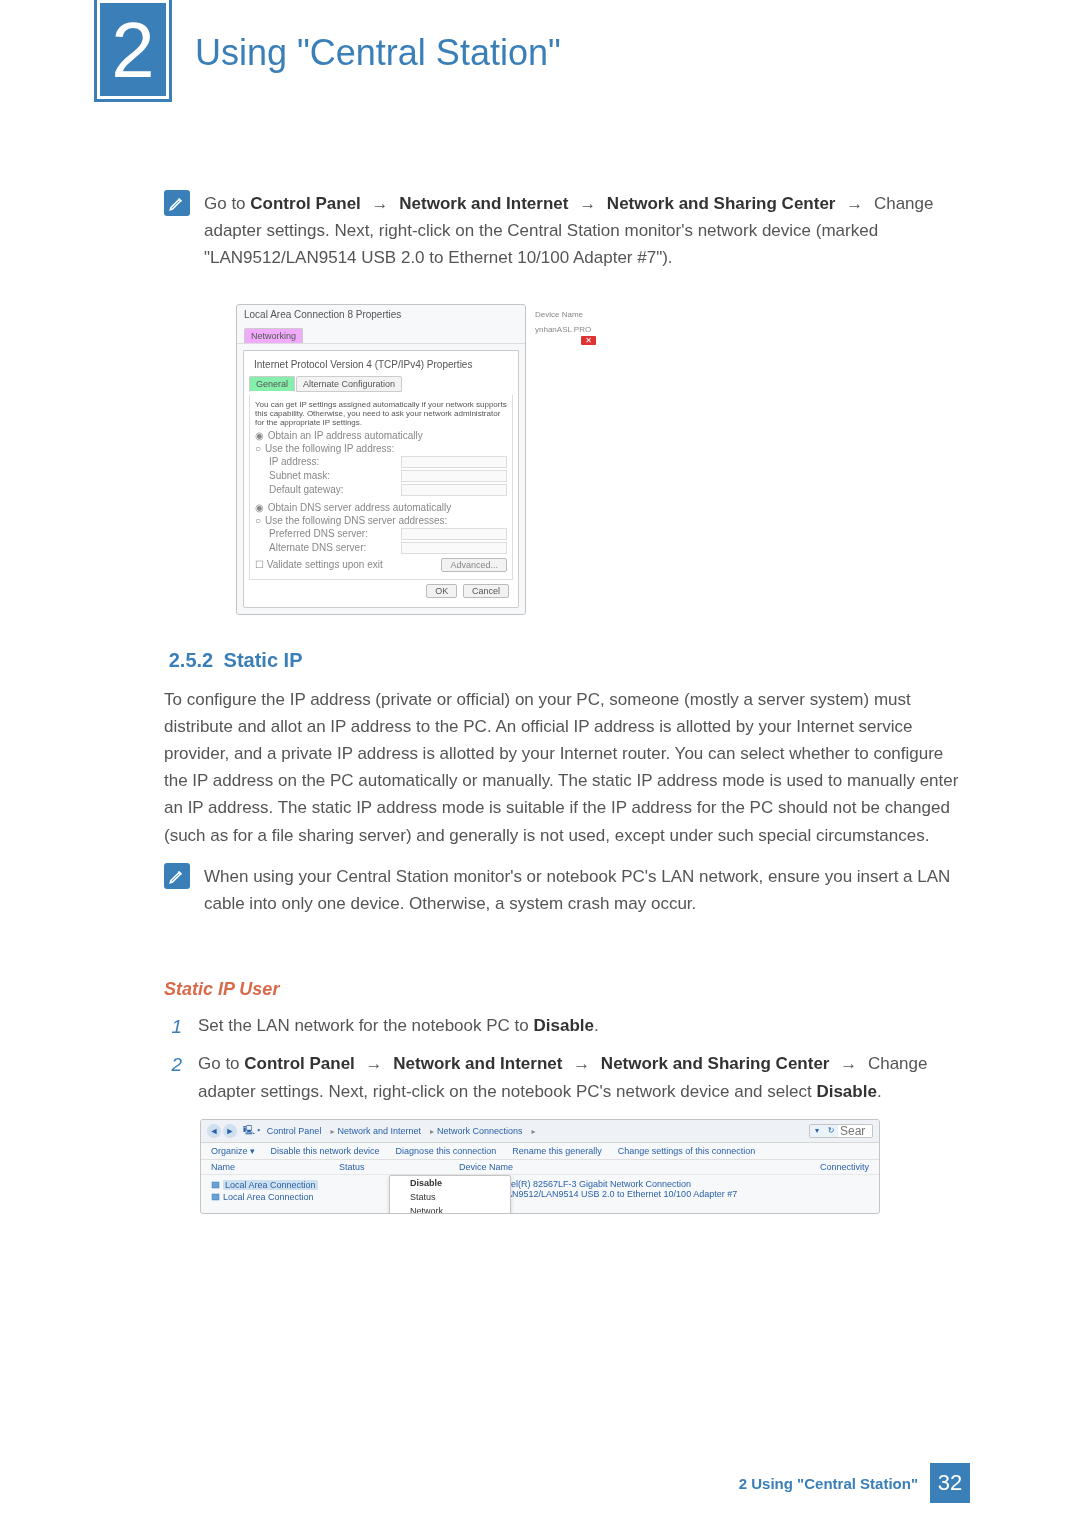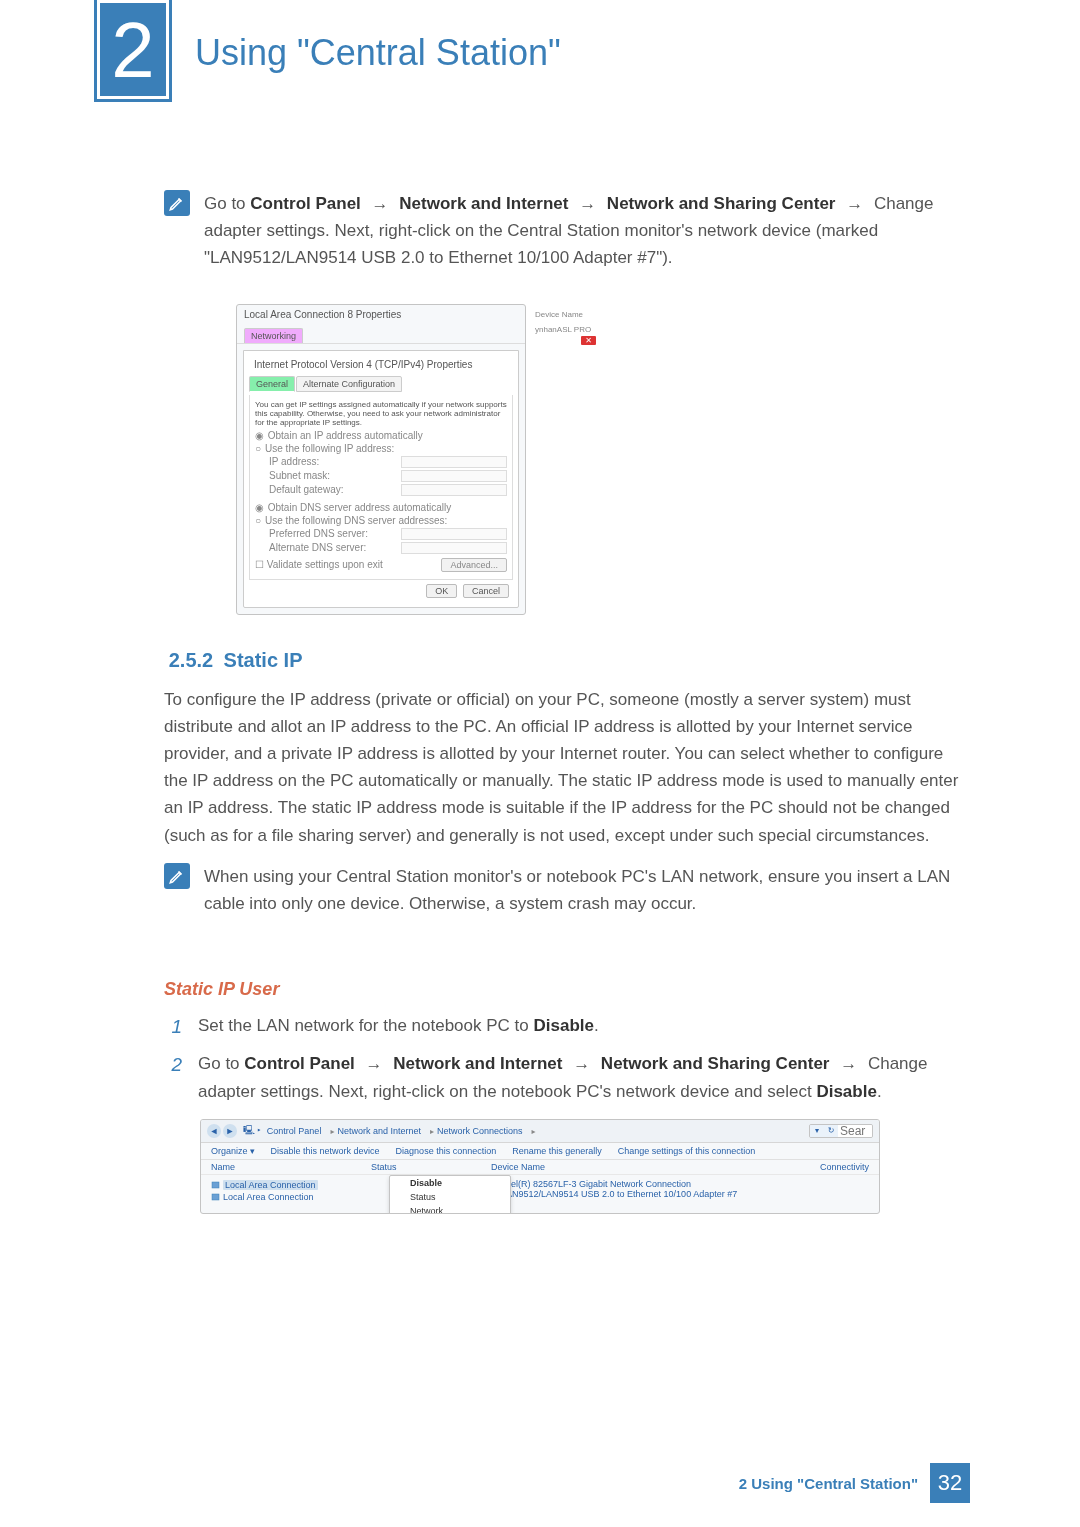--- a/index.html
+++ b/index.html
@@ -143,21 +143,21 @@
   .mock2 { width: 680px; margin:14px 0 0 36px; }
   .mock2-bar { display:flex; align-items:center; gap:6px; padding:3px 6px; background:#eef2f6; border-bottom:1px solid #d6d6d6; font-size:9px; color:#2a62a9;}
   .nav-btn { display:flex; gap:2px;}
   .nav-btn span { width:14px; height:14px; border-radius:50%; background:#cfe0ef; display:inline-flex; align-items:center; justify-content:center; color:#2a62a9; font-size:9px;}
   .crumb-sep::before { content:"▸"; color:#888; margin:0 3px; font-size:8px;}
   .search-box { margin-left:auto; display:flex; border:1px solid #c4c4c4; height:12px; border-radius:2px; overflow:hidden;}
   .search-box span { width:14px; background:#eaf2fa; text-align:center; font-size:8px; line-height:12px;}
   .search-box input { border:none; width:30px; font-size:12px; padding:0 2px;}
   .mock2-toolbar { display:flex; gap:16px; padding:3px 10px; font-size:9px; color:#2a62a9; border-bottom:1px solid #e0e0e0;}
   .mock2-head { display:flex; padding:2px 10px; font-size:9px; color:#2a62a9; border-bottom:1px solid #e8e8e8;}
-  .col-name { width:160px;}
+  .col-name { width:128px;}
   .col-status { width:120px;}
   .col-dev { width:280px;}
   .col-conn { margin-left:auto; text-align:right;}
   .mock2-body { display:flex; padding:4px 10px 10px 10px; position:relative;}
   .nc-list { font-size:9px; color:#2a62a9;}
   .nc-row { display:flex; align-items:center; padding:0;}
   .nc-icon { width:12px; height:12px; display:inline-flex;}
   .nc-sel { background:#cfe0ef; padding:0 2px; border-radius:1px;}
   .dev-col { position:absolute; left:300px; top:4px; font-size:9px; color:#2a62a9;}
   .ctx-menu { border:1px solid #c4c4c4; border-radius:2px; background:#fff; font-size:9px; position:absolute; left:188px; top:0; width:120px; box-shadow:0 2px 4px rgba(0,0,0,0.15);}

